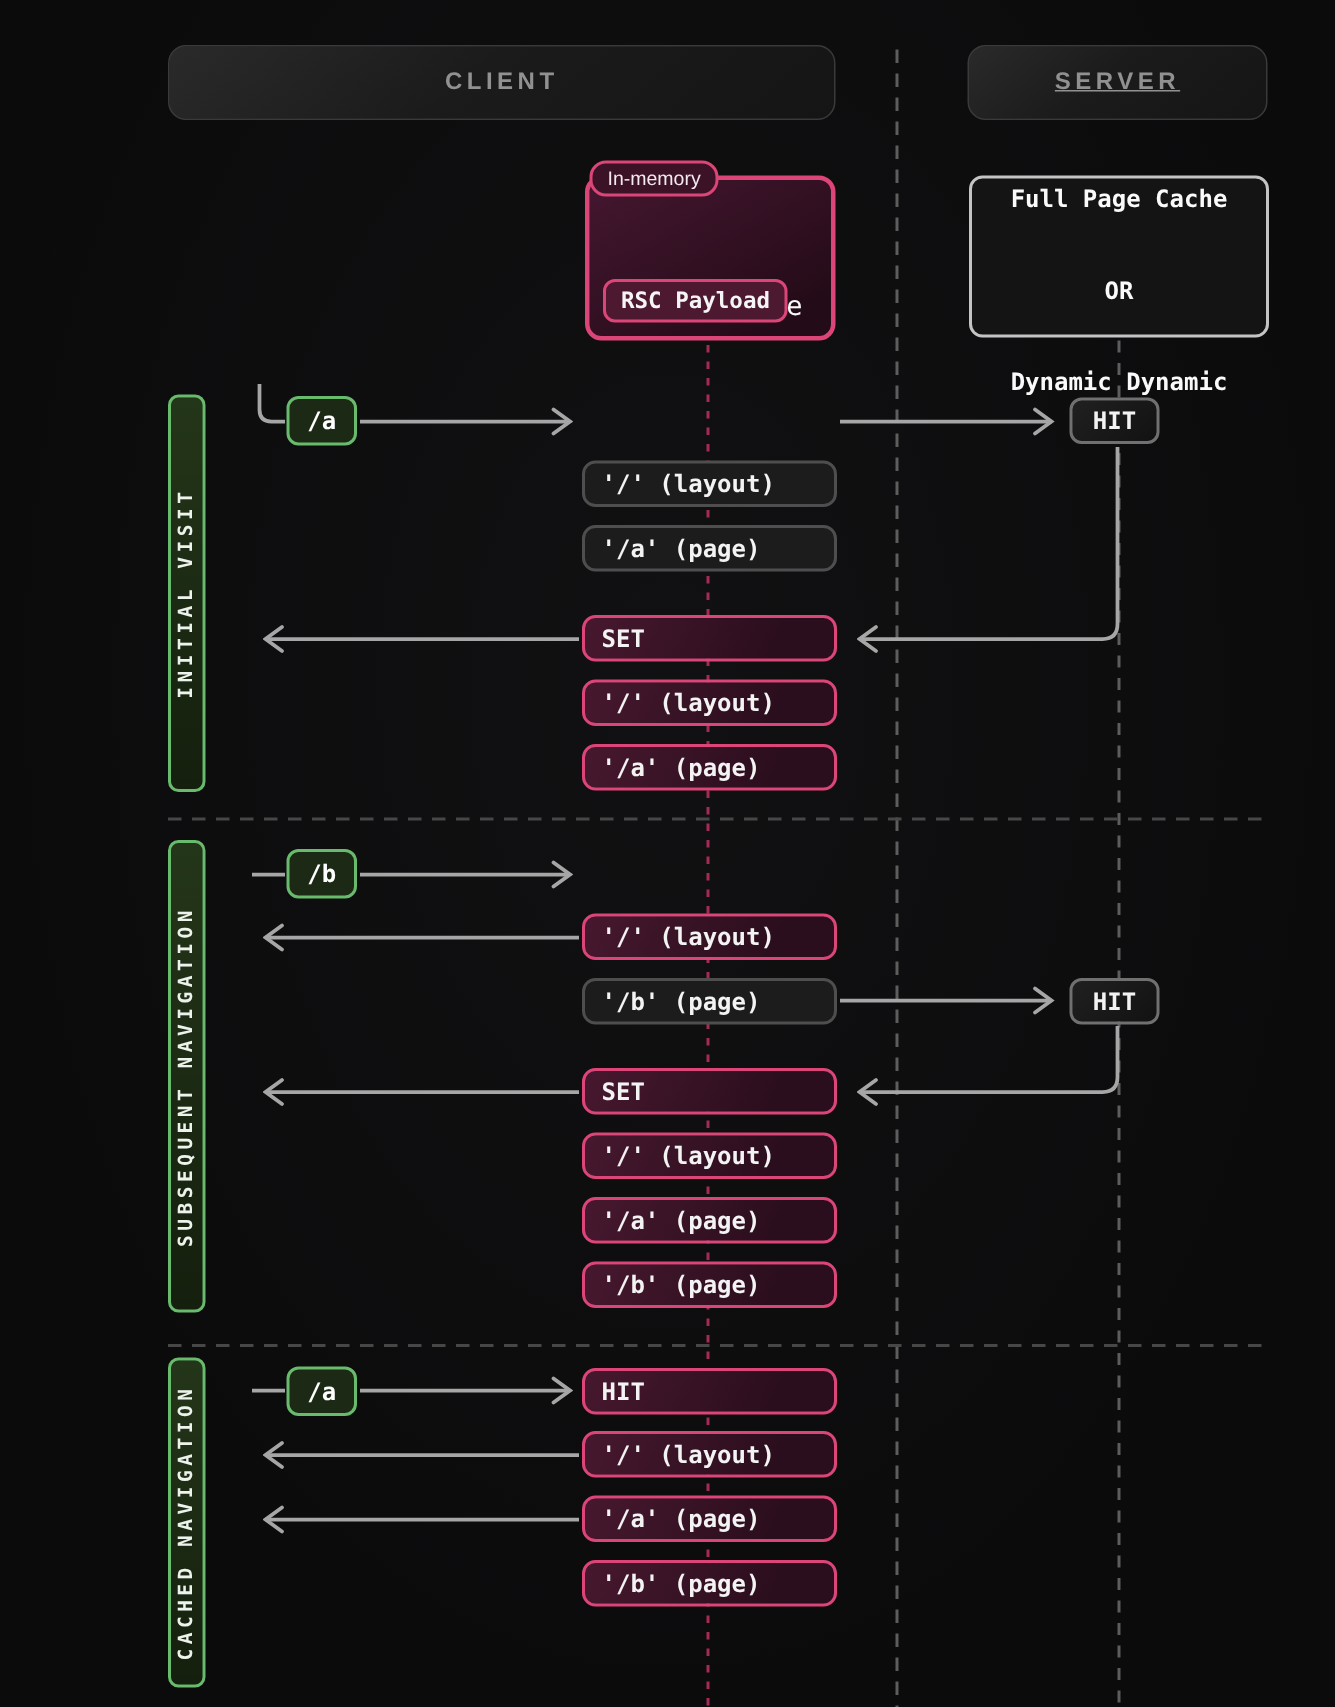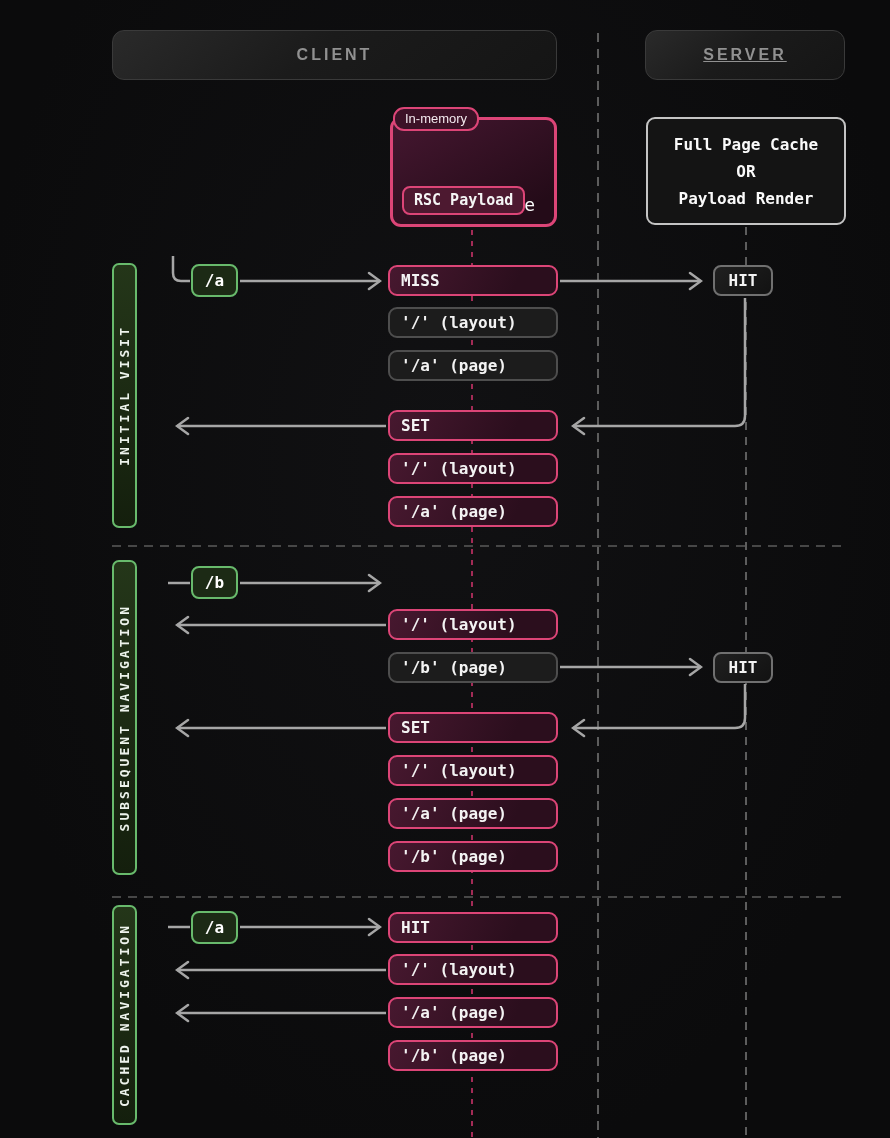--- a/index.html
+++ b/index.html
@@ -21,22 +21,22 @@
   #in-memory-badge{position:absolute;left:0;top:-13px;padding:2px 10px 3px;
     border:2px solid #dc4577;border-radius:11px;background:#3c1227;
     font-family:"Liberation Sans",sans-serif;font-size:13px;color:#f3e9ee;}
   #router-cache-title{position:absolute;left:12px;top:30px;font-weight:normal;font-size:18px;color:#fafafa;margin-top:44px;}
   #rsc-payload{position:absolute;left:9px;bottom:9px;padding:3px 10px 4px;
     border:2px solid #dc4577;border-radius:8px;background:#4d1930;
     font-weight:bold;font-size:15px;color:#f5f5f5;margin-top:21px;}
   
   #server-cache{position:absolute;left:646px;top:117px;width:200px;height:108px;box-sizing:border-box;
     border:2px solid #c4c4c4;border-radius:9px;background:#141414;z-index:3;
-    display:flex;flex-direction:column;align-items:center;justify-content:center;
-    font-weight:bold;font-size:16px;line-height:27px;color:#fafafa;text-align:center;}
+    display:flex;flex-direction:column;align-items:center;
+    font-weight:bold;font-size:16px;line-height:27px;color:#fafafa;text-align:center;gap:34px;}
   
   .seclabel{position:absolute;left:112px;width:25px;box-sizing:border-box;
     border:2px solid #68ba6c;border-radius:7px;
     background:linear-gradient(180deg,#243619 0%,#141f0d 100%);z-index:3;
     display:flex;align-items:center;justify-content:center;}
   .seclabel span{writing-mode:vertical-rl;transform:rotate(180deg);
     font-weight:bold;font-size:13px;letter-spacing:3px;color:#edf3ec;white-space:nowrap;}
   #label-initial{top:263px;height:265px;}
   #label-subsequent{top:560px;height:315px;}
   #label-cached{top:905px;height:220px;}
@@ -100,38 +100,37 @@
 
   <div id="router-cache">
     <div id="in-memory-badge">In-memory</div>
     <div id="router-cache-title">Router Cache</div>
     <div id="rsc-payload">RSC Payload</div>
   </div>
 
   <div id="server-cache">
     <span>Full Page Cache</span>
     <span>OR</span>
-    <span>Payload Render</span>
+    <span>Dynamic Dynamic</span>
   </div>
 
   <div class="seclabel" id="label-initial">
     <span>INITIAL VISIT</span>
   </div>
   <div class="seclabel" id="label-subsequent">
     <span>SUBSEQUENT NAVIGATION</span>
   </div>
   <div class="seclabel" id="label-cached">
     <span>CACHED NAVIGATION</span>
   </div>
 
   <div class="chip" style="top:264px">/a</div>
   <div class="chip" style="top:566px">/b</div>
   <div class="chip" style="top:911px">/a</div>
 
-  <div class="row pink" style="top:265px">MISS</div>
   <div class="row gray" style="top:307px">'/' (layout)</div>
   <div class="row gray" style="top:350px">'/a' (page)</div>
   <div class="row pink" style="top:410px">SET</div>
   <div class="row pink" style="top:453px">'/' (layout)</div>
   <div class="row pink" style="top:496px">'/a' (page)</div>
   <div class="hitbox" style="top:265px">HIT</div>
 
   <div class="row pink" style="top:609px">'/' (layout)</div>
   <div class="row gray" style="top:652px">'/b' (page)</div>
   <div class="row pink" style="top:712px">SET</div>

